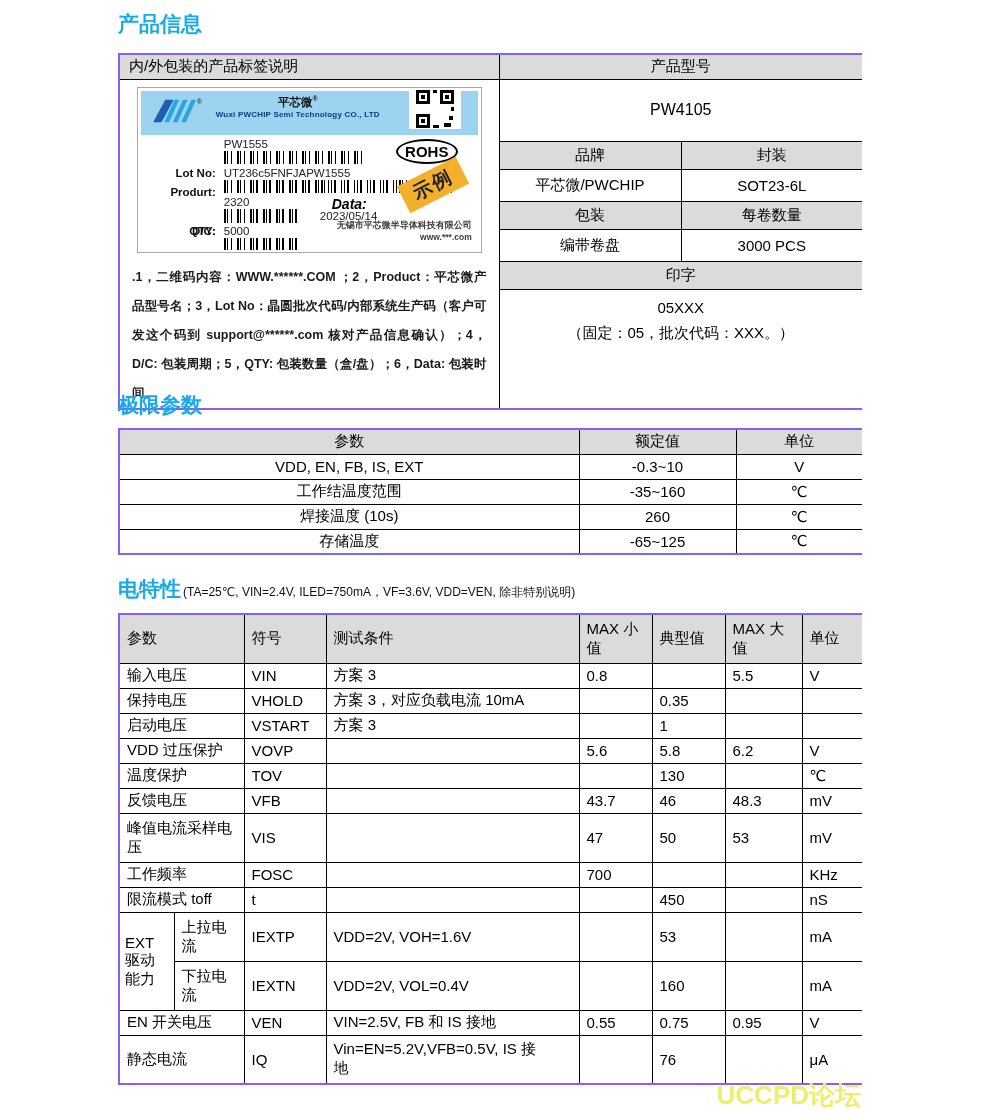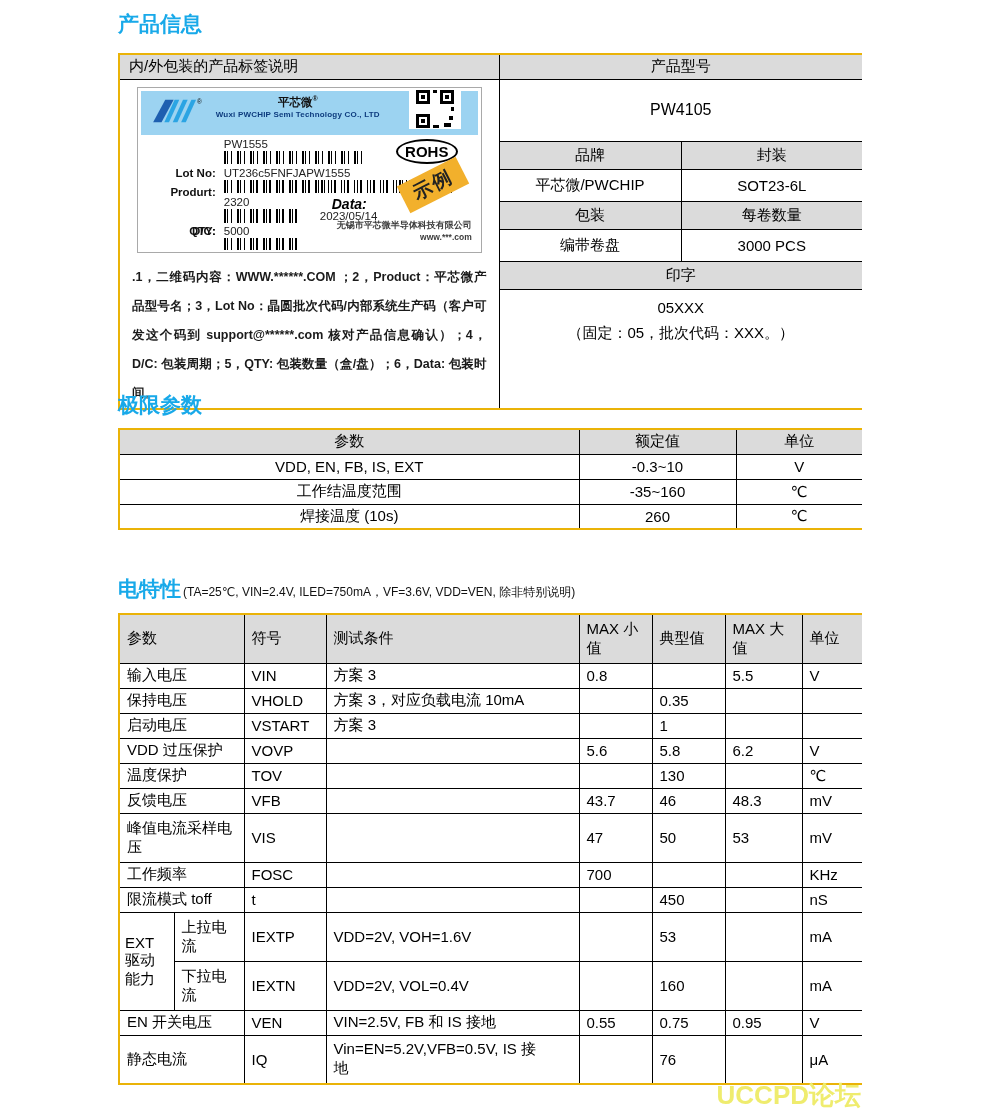--- a/index.html
+++ b/index.html
@@ -6,21 +6,21 @@
   .page {
     position:relative; width:862px; height:1114px; overflow:hidden;
     background:#fff; color:#000;
     font-family:"Liberation Sans","DejaVu Sans",sans-serif;
   }
   .content { position:absolute; left:118px; top:0; width:744px; }
 
   .sec-heading { position:absolute; left:0; margin:0; font-size:21px; font-weight:bold; color:#18A9E9; }
   .cond-text { font-size:12px; color:#111; font-weight:normal; margin-left:2px; }
 
-  table { border-collapse:collapse; table-layout:fixed; width:744px; border:2px solid #eab308; background:#fff; }
+  table { border-collapse:collapse; table-layout:fixed; width:744px; border:2px solid #8b5cf6; background:#fff; }
   td { border:1px solid #000; font-size:15px; text-align:center; padding:2px 6px; overflow:hidden; }
   .hdr { background:#DBDBDB; }
 
   
   .ptable { position:absolute; top:53px; }
   .ptable .lh { text-align:left; padding-left:9px; }
   .ptable .big { font-size:16px; height:51px; }
   .ptable tr.h27 { height:25px; }
   .ptable tr.h31 { height:29px; }
   .ptable .marking { height:98px; vertical-align:top; padding-top:5px; line-height:25px; }
@@ -198,20 +198,25 @@
       <tr>
         <td>工作结温度范围</td>
         <td>-35~160</td>
         <td>℃</td>
       </tr>
       <tr>
         <td>焊接温度 (10s)</td>
         <td>260</td>
         <td>℃</td>
       </tr>
+      <tr>
+        <td>存储温度</td>
+        <td>-65~125</td>
+        <td>℃</td>
+      </tr>
     </tbody>
       </table>
 
     <h2 class="sec-heading" style="top:575px;"><span>电特性</span><span class="cond-text">(TA=25℃, VIN=2.4V, ILED=750mA，VF=3.6V,  VDD=VEN, 除非特别说明)</span></h2>
 
     <table class="etable">
       <colgroup>
         <col style="width:55px">
           <col style="width:70px">
           <col style="width:82px">

